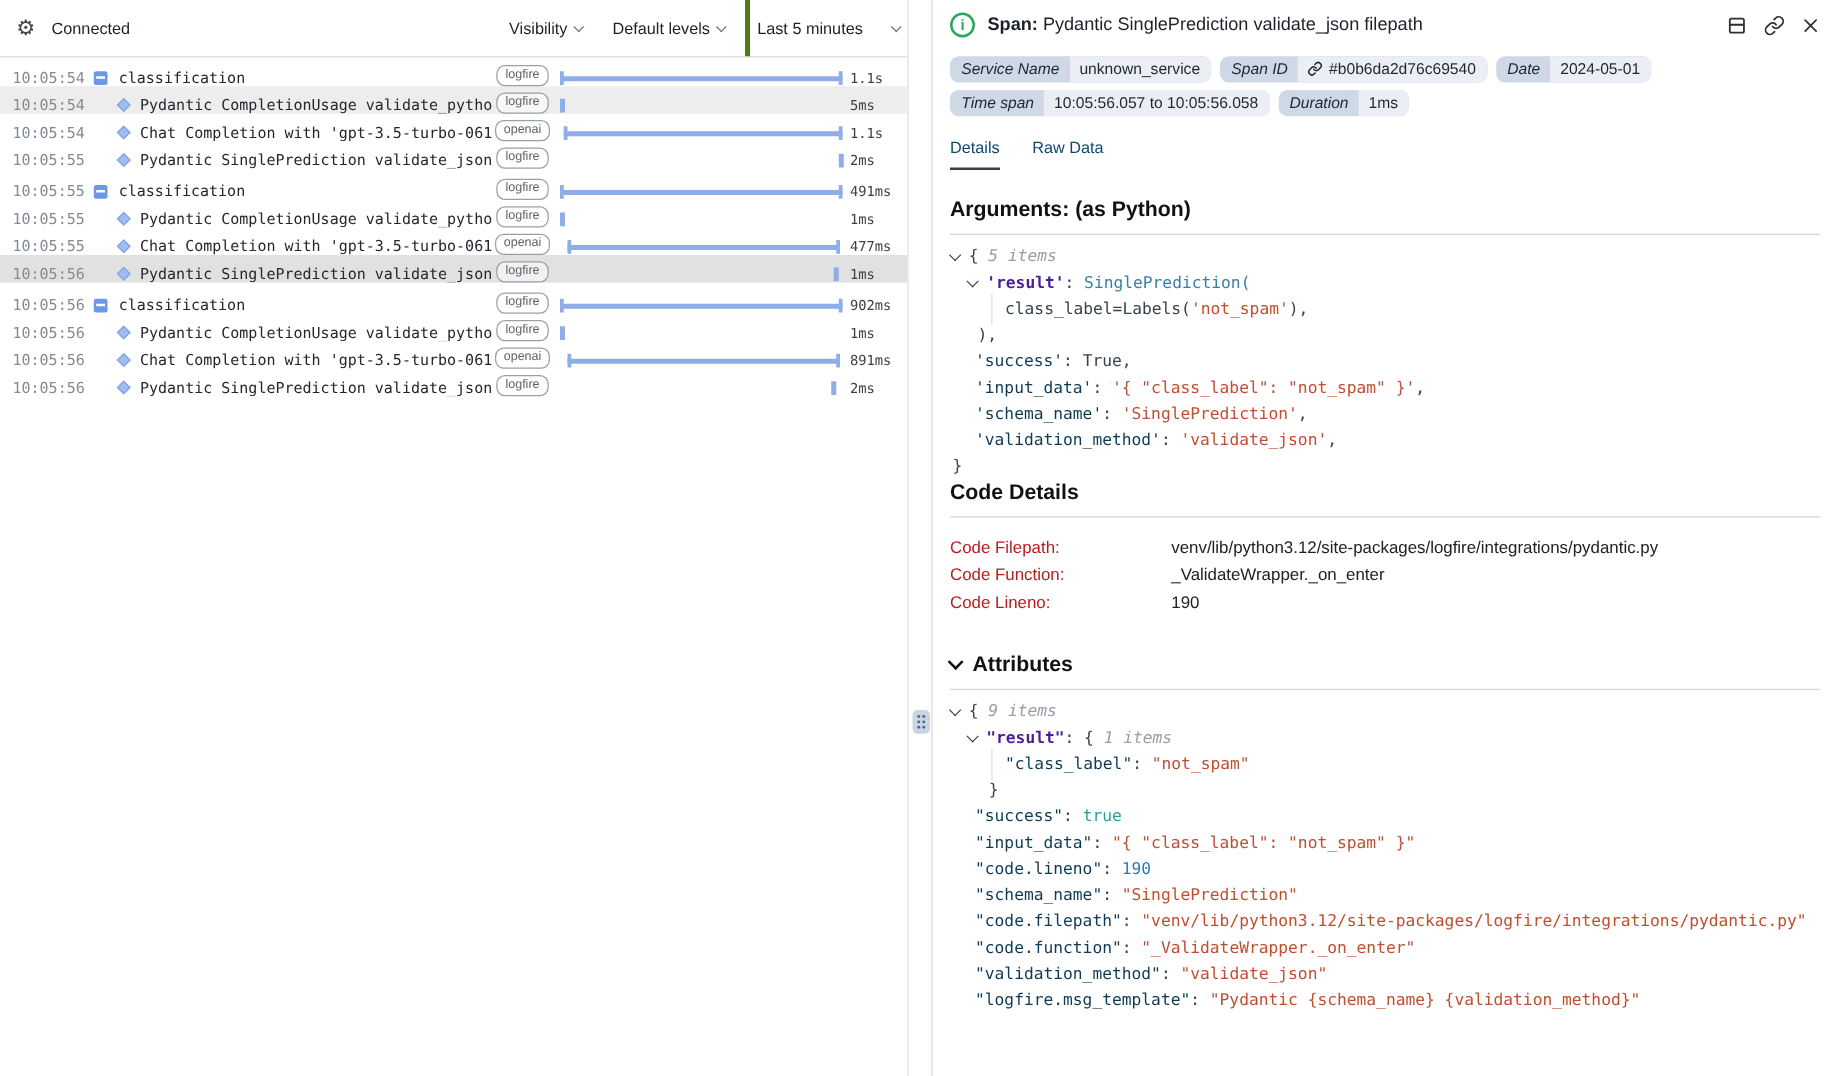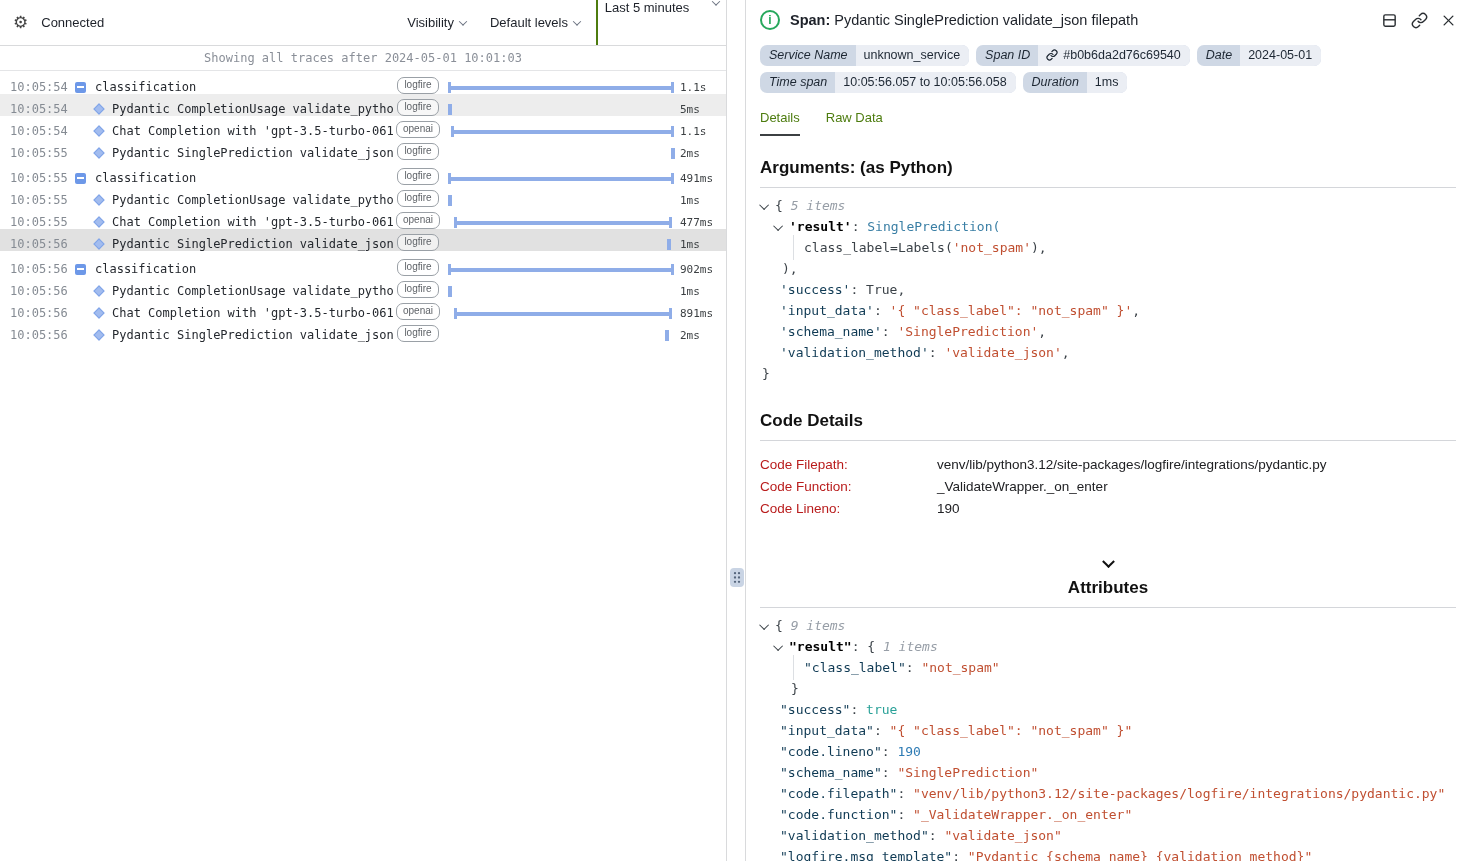--- a/index.html
+++ b/index.html
@@ -8,21 +8,21 @@
   .app { display:flex; width:1472px; height:861px; }
 
   
   .left { width:727px; flex:none; display:flex; flex-direction:column; border-right:1px solid #d9dadc; }
   .topbar { height:46px; flex:none; display:flex; align-items:stretch; border-bottom:1px solid #d9dadc; }
   .topbar-left { display:flex; align-items:center; padding-left:13px; gap:13px; flex:1; }
   .gear { font-size:17px; color:#444; line-height:1; cursor:pointer; }
   .status { font-size:13px; color:#1d2129; }
   .topbar-menus { display:flex; align-items:center; gap:24px; padding-right:16px; }
   .menu-btn { font-size:13px; color:#1d2129; display:flex; align-items:center; gap:6px; cursor:pointer; white-space:nowrap; }
-  .timebox { width:130px; flex:none; border-left:2px solid #4d7c0f; display:flex; align-items:flex-start; justify-content:center; gap:24px; font-size:13px; cursor:pointer; }
+  .timebox { width:130px; flex:none; border-left:4px solid #4d7c0f; display:flex; align-items:center; justify-content:center; gap:24px; font-size:13px; cursor:pointer; }
   .chev-sm { display:inline-block; width:6px; height:6px; border-left:1.4px solid #6b7280; border-bottom:1.4px solid #6b7280; transform:rotate(-45deg) translate(1px,-1px); }
   .notice { height:25px; flex:none; display:flex; align-items:center; justify-content:center;
             font-family:"DejaVu Sans Mono", monospace; font-size:12px; color:#8a8f98; border-bottom:1px solid #e4e5e7; }
   .trace-list { flex:1; overflow:hidden; padding-top:1px; }
   .trace-group { margin-bottom:3px; }
   .trow { display:flex; align-items:flex-end; height:22px; font-family:"DejaVu Sans Mono", monospace; font-size:12px; cursor:pointer; }
   .trow.hov { background:#ededed; }
   .trow.sel { background:#e1e1e1; }
   .rt { width:66px; flex:none; padding-left:10px; color:#858b93; }
   .rmain { flex:1; min-width:0; display:flex; align-items:center; overflow:hidden; white-space:nowrap; }
@@ -50,44 +50,44 @@
   .rp-title { font-size:14.5px; flex:1; min-width:0; white-space:nowrap; overflow:hidden; }
   .rp-title b { font-weight:bold; }
   .hdr-icons { display:flex; align-items:center; gap:13px; color:#2b2f33; }
   .hdr-icons svg { display:block; cursor:pointer; }
   .badges { display:flex; flex-wrap:wrap; gap:6px 7px; margin-top:15px; }
   .badge { display:inline-flex; align-items:stretch; background:#cfd8e5; border-radius:7px; overflow:hidden; font-size:12.5px; }
   .badge-label { font-style:italic; padding:3px 8px 4px 9px; color:#1d2733; display:flex; align-items:center; }
   .badge-value { background:#ebeef4; padding:3px 9px 4px 8px; color:#1d2733; display:flex; align-items:center; gap:5px; }
   .badge-value svg { flex:none; }
   .tabs { display:flex; gap:26px; margin-top:17px; }
-  .tab { font-size:13px; color:#4d7c0f; padding-bottom:9px; cursor:pointer; }
+  .tab { font-size:13px; color:#0c4a6e; padding-bottom:9px; cursor:pointer; }
   .tab.active { border-bottom:2px solid #3c4043; }
   .sec-head { font-size:17px; font-weight:bold; color:#111; display:flex; align-items:center; gap:9px; }
   .rule { border:none; border-top:1px solid #d4d6da; margin-top:9px; }
   .chev-big { display:inline-block; width:9px; height:9px; border-left:2.2px solid #111; border-bottom:2.2px solid #111; transform:rotate(-45deg) translate(2px,-2px); cursor:pointer; }
 
   .code { font-family:"DejaVu Sans Mono", monospace; font-size:13px; line-height:21px; color:#3b4248; margin-top:7px; }
   .cline { position:relative; white-space:pre; }
   .chev { display:inline-block; width:7px; height:7px; border-left:1.6px solid #3b4248; border-bottom:1.6px solid #3b4248; transform:rotate(-45deg) translateY(-2px); margin-right:6px; cursor:pointer; }
   .guide { position:absolute; top:-2px; bottom:-2px; width:1px; background:#dcdfe3; }
   .seg-meta { color:#979ea7; font-style:italic; }
   .seg-key  { color:#0f3a54; }
-  .seg-keyb { color:#000000; font-weight:bold; }
+  .seg-keyb { color:#4c1d95; font-weight:bold; }
   .seg-cls  { color:#3a7fa5; }
   .seg-str  { color:#c04f31; }
   .seg-bool { color:#2aa198; }
   .seg-num  { color:#2e7bb4; }
   .seg-plain{ color:#3b4248; }
 
   .cd-rows { margin-top:13px; }
   .cd-row { display:flex; font-size:13.5px; line-height:22px; }
   .cd-label { width:177px; flex:none; color:#b91c1c; }
   .cd-value { color:#202124; }
-  .mt22{margin-top:22px;} .mt26{margin-top:27px;} .mt28{margin-top:40px;flex-direction:column;}
+  .mt22{margin-top:22px;} .mt26{} .mt28{margin-top:29px;}
 </style>
 </head>
 <body>
 
 <div class="app">
 
   <div class="left">
     <div class="topbar">
       <div class="topbar-left">
         <span class="gear">⚙</span>
@@ -101,21 +101,20 @@
         <span class="menu-btn">
           <span>Default levels</span>
           <span class="chev-sm"></span>
         </span>
       </div>
       <div class="timebox">
         <span>Last 5 minutes</span>
         <span class="chev-sm"></span>
       </div>
     </div>
-    <div class="notice">Showing all traces after 2024-05-01 10:01:03</div>
     <div class="trace-list">
         <div class="trace-group">
           <div class="trow">
             <div class="rt">10:05:54</div>
             <div class="rmain">
               <span class="gicon"></span>
               <span class="rname">classification</span>
             </div>
             <div class="rtag">
               <span class="pill">logfire</span>

